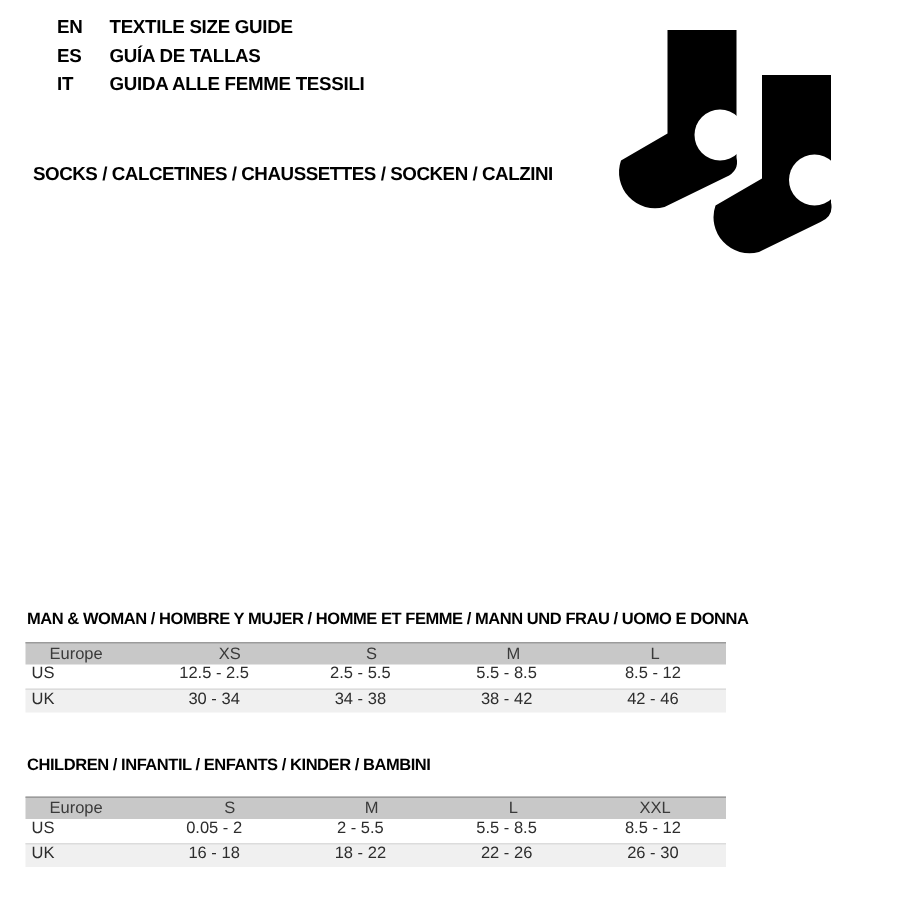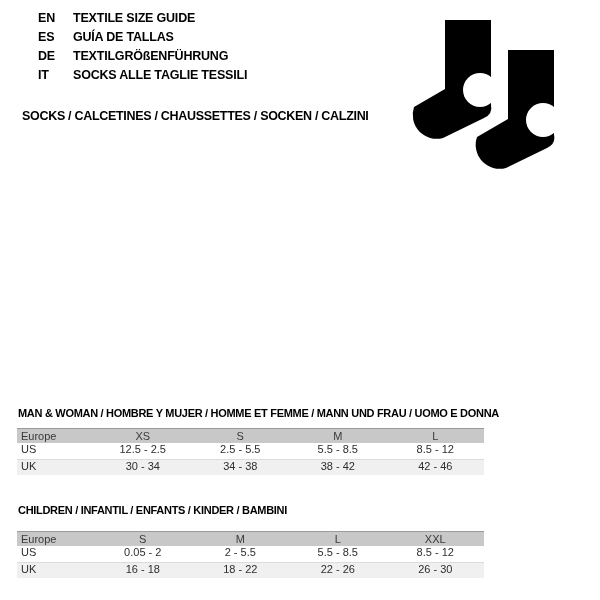--- a/index.html
+++ b/index.html
@@ -42,21 +42,21 @@
   .title-1{top:407px;text-align:center;}
   .title-2{top:504px;}
 
   .size-table{position:absolute;left:17px;width:467px;font-size:11px;color:var(--table-text);}
   .table-1{top:428px;}
   .table-2{top:531px;}
 
   .t-header{
     display:flex;height:15px;box-sizing:border-box;
     background:var(--header-bg);border-top:1px solid var(--header-border);
-    align-items:center;color:#3a3a3a;
+    align-items:center;color:#3a3a3a;padding-left:12px;
   }
   .t-row{display:flex;height:16px;box-sizing:border-box;}
   .t-row.alt{background:var(--row-alt-bg);border-top:1px solid var(--row-border);}
   .cell-region{flex:0 0 73px;padding-left:4px;text-align:left;}
   .cell-size{flex:1 1 0;text-align:center;}
 </style>
 </head>
 <body>
 
 <div class="page">
@@ -64,26 +64,22 @@
   <div class="lang-block" id="lang-block">
       <div class="lang-row">
         <div class="lang-code">EN</div>
         <div class="lang-label">TEXTILE SIZE GUIDE</div>
       </div>
       <div class="lang-row">
         <div class="lang-code">ES</div>
         <div class="lang-label">GUÍA DE TALLAS</div>
       </div>
       <div class="lang-row">
-        <div class="lang-code">DE</div>
-        <div class="lang-label">TEXTILGRÖßENFÜHRUNG</div>
-      </div>
-      <div class="lang-row">
         <div class="lang-code">IT</div>
-        <div class="lang-label">SOCKS ALLE TAGLIE TESSILI</div>
+        <div class="lang-label">GUIDA ALLE FEMME TESSILI</div>
       </div>
     </div>
 
   <div class="product-line">SOCKS / CALCETINES / CHAUSSETTES / SOCKEN / CALZINI</div>
 
   <svg class="socks-icon" viewBox="0 0 168 172" aria-hidden="true">
     <path d="M47,12 L93,12 L93,97 Q95,106 86,110 L45,130 A24,24 0 0 1 16,99 L47,81 Z" fill="#000000"></path>
     <circle cx="82" cy="82" r="17" fill="#ffffff"></circle>
     <path d="M110,42 L156,42 L156,127 Q158,136 149,140 L108,160 A24,24 0 0 1 79,129 L110,111 Z" fill="#000000"></path>
     <circle cx="145" cy="112" r="17" fill="#ffffff"></circle>

